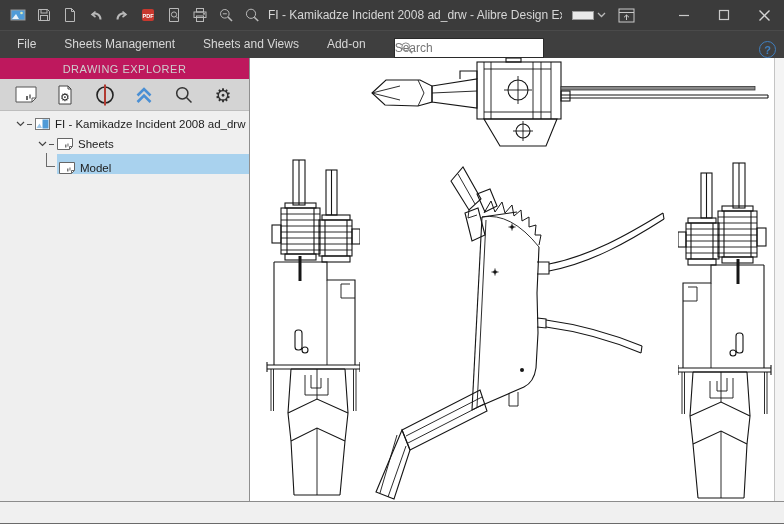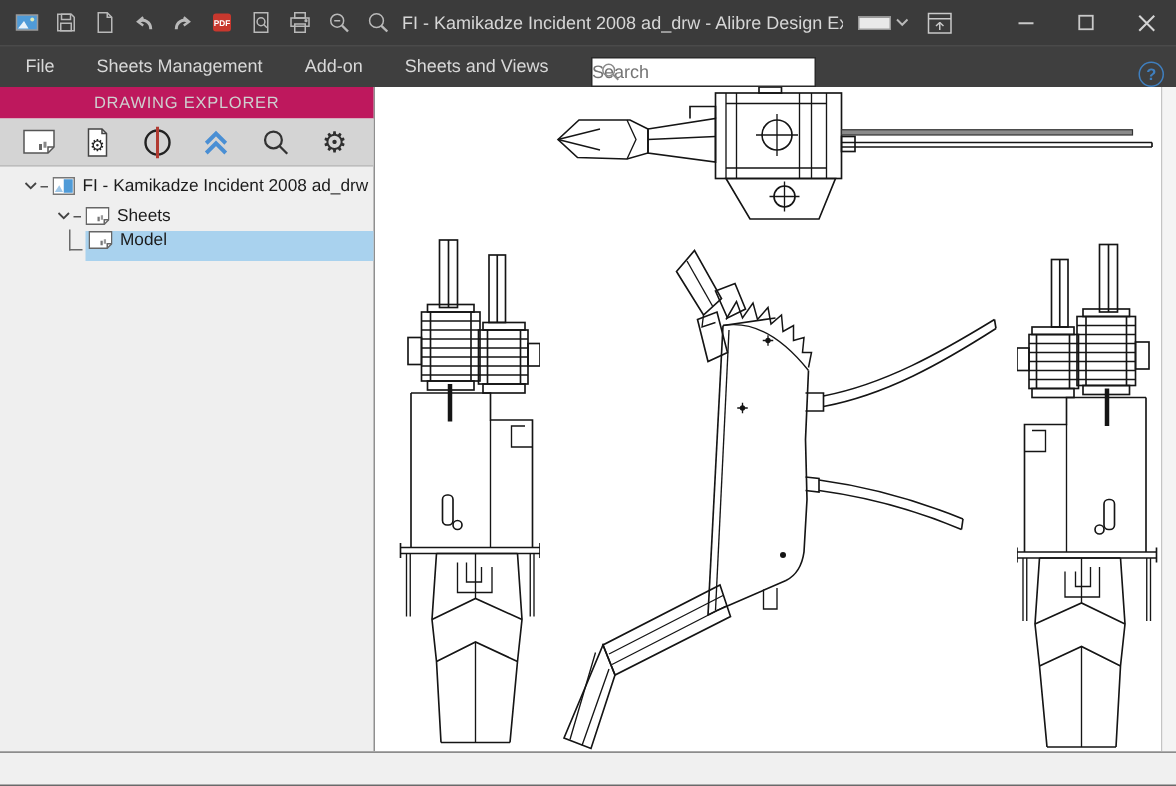--- a/index.html
+++ b/index.html
@@ -47,21 +47,21 @@
   #tree { padding-top:3px; font-size:11.5px; color:#1c1c1c; }
   .tree-row { height:20px; display:flex; align-items:center; white-space:nowrap; }
   .tr-0 { padding-left:16px; }
   .tr-1 { padding-left:26px;margin-left:12px; }
   .tr-2 { padding-left:46px; }
   .chev { display:flex; align-items:center; margin-right:2px; }
   .dash { width:5px; height:1px; background:#555; margin-right:3px; }
   .elbow { width:9px; height:14px; border-left:1px solid #6a6a6a; border-bottom:1px solid #6a6a6a;
            margin:-8px 2px 0 0; }
   .node-ico { margin-right:5px; display:flex; align-items:center; }
-  .sel-wrap { display:flex; align-items:flex-start; flex:1; height:20px; padding-left:2px; }
+  .sel-wrap { display:flex; align-items:flex-end; flex:1; height:20px; padding-left:2px; }
   .selected { background:#a9d2ee; }
 
   
   #canvas { position:absolute; left:250px; top:58px; width:534px; height:443px;
             background:#ffffff; overflow:hidden; }
   #canvas svg.view { position:absolute; }
   #right-rail-line { position:absolute; left:524px; top:0; width:1px; height:443px; background:#c4c4c4; }
   #right-rail { position:absolute; left:525px; top:0; width:9px; height:443px; background:#f4f4f4; }
 
   
@@ -174,22 +174,22 @@
         <svg width="13" height="13" viewBox="0 0 13 13">
             <path d="M1.5 1.5 L11.5 11.5 M11.5 1.5 L1.5 11.5" stroke="#d4d4d4" stroke-width="1.4"></path>
           </svg>
       </span>
     </div>
   </div>
 
   <div id="menubar">
     <span class="menu-item">File</span>
     <span class="menu-item">Sheets Management</span>
+    <span class="menu-item">Sheets and Views</span>
     <span class="menu-item">Add-on</span>
-    <span class="menu-item">Sheets and Views</span>
     <span class="searchbox">
       <svg class="mag" width="14" height="14" viewBox="0 0 14 14" fill="none" stroke="#8a8a8a">
           <circle cx="5.8" cy="5.8" r="3.9"></circle>
           <path d="M8.7 8.7 L12.2 12.2" stroke-width="1.3"></path>
         </svg>
       <input type="text" placeholder="Search" style="">
     </span>
     <span class="help-btn">?</span>
   </div>
 

